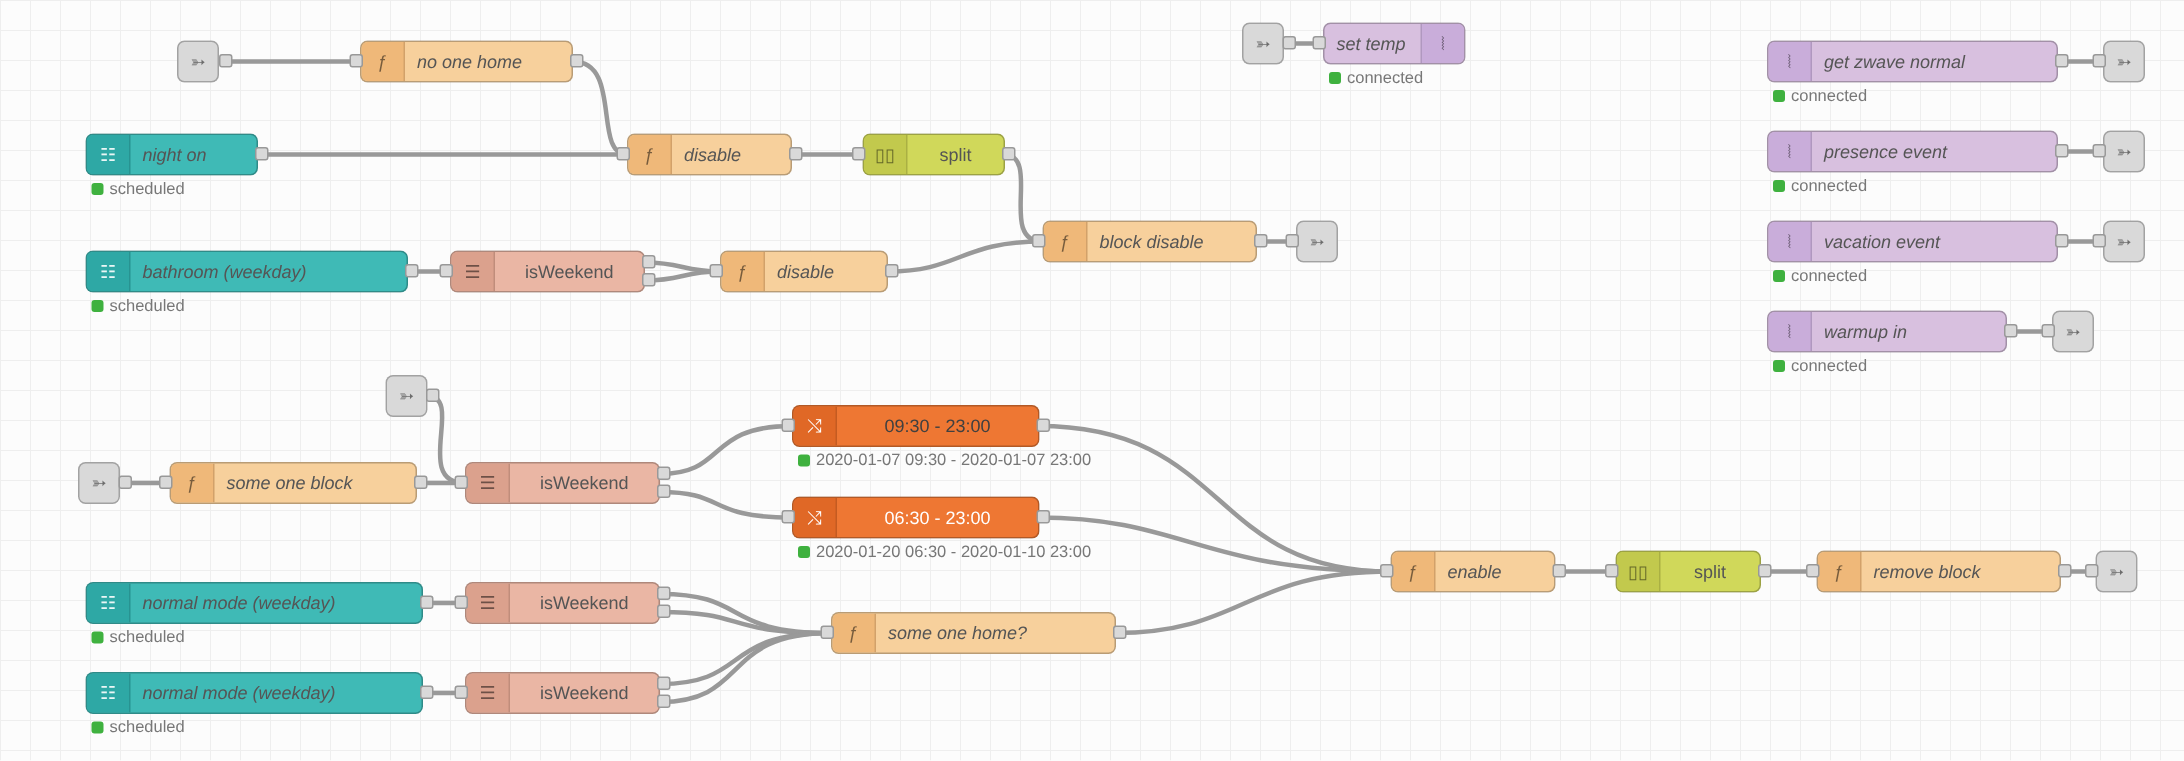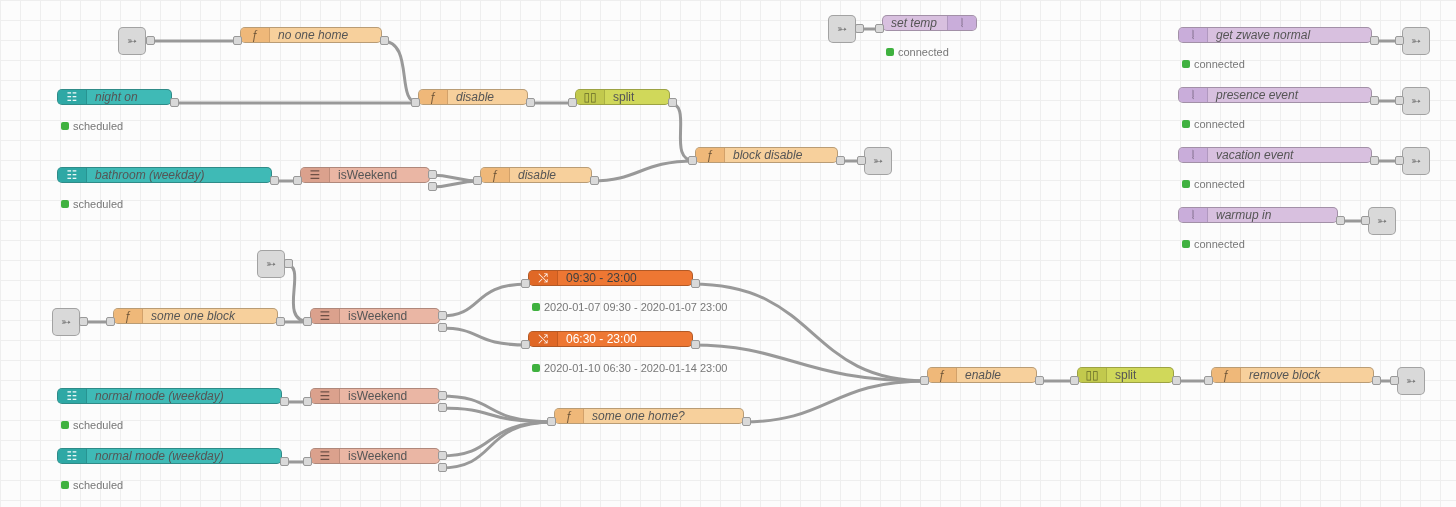--- a/index.html
+++ b/index.html
@@ -1,24 +1,24 @@
 <!DOCTYPE html>
 <html><head>
 <meta charset="utf-8">
 <style>
 html,body{margin:0;padding:0;background:#fcfcfc;font-family:Arial,Helvetica,sans-serif;font-size:12px;color:#555;}
 .canvas{position:relative;width:1456px;height:507px;
 background-image:linear-gradient(#eee 1px,transparent 1px),linear-gradient(90deg,#eee 1px,transparent 1px);
 background-size:20px 20px;}
 svg.wires{position:absolute;left:0;top:0;width:1456px;height:507px;pointer-events:none;}
-.node{position:absolute;height:16px;border:1px solid rgba(0,0,0,0.25);border-radius:5px;display:flex;align-items:center;box-sizing:border-box;overflow:hidden;}
+.node{position:absolute;height:28px;border:1px solid rgba(0,0,0,0.25);border-radius:5px;display:flex;align-items:center;box-sizing:border-box;overflow:hidden;}
 .node .icon{width:28px;height:100%;display:flex;align-items:center;justify-content:center;border-right:1px solid rgba(0,0,0,0.12);}
 .node .icon-r{border-left:1px solid rgba(0,0,0,0.12);border-right:none;}
 .node .lbl{flex:1;padding:0 8px;font-style:italic;white-space:nowrap;}
-.node .lbl.noitalic{font-style:normal;}
+.node .lbl.noitalic{font-style:normal;text-align:center;}
 
 .c-teal{background:#3fbab6;}
 .c-teal .icon{background:#2ea8a5;}
 .c-func{background:#f7d09c;}
 .c-func .icon{background:#efb879;}
 .c-pink{background:#eab6a4;}
 .c-pink .icon{background:#dba18d;}
 .c-olive{background:#d0d85a;}
 .c-olive .icon{background:#c2c94d;}
 .c-orange{background:#ee7733;color:#fff;}
@@ -250,21 +250,21 @@
 <div class="node c-orange" style="left:528px;top:331px;width:165px;">
  <span class="icon">
         <span class="glyph" style="color:#fff;">⤭</span>
       </span>
  <span class="lbl noitalic" style="color:#fff;">06:30 - 23:00</span>
 </div>
 <div class="port" style="left:521px;top:340px;"></div>
 <div class="port" style="left:691px;top:340px;"></div>
 <div class="status" style="left:532px;top:362px;">
       <span class="dot"></span>
-      <span>2020-01-10 06:30 - 2020-01-14 23:00</span>
+      <span>2020-01-20 06:30 - 2020-01-10 23:00</span>
     </div>
 
 <div class="node c-teal" style="left:57px;top:388px;width:225px;">
  <span class="icon">
         <span class="glyph">☷</span>
       </span>
  <span class="lbl">normal mode (weekday)</span>
 </div>
 <div class="port" style="left:280px;top:397px;"></div>
 <div class="status" style="left:61px;top:419px;">

